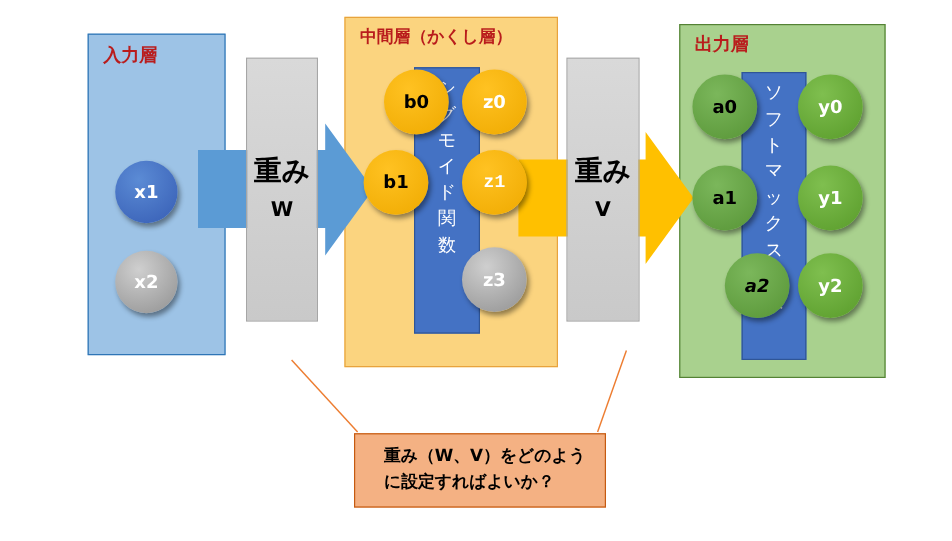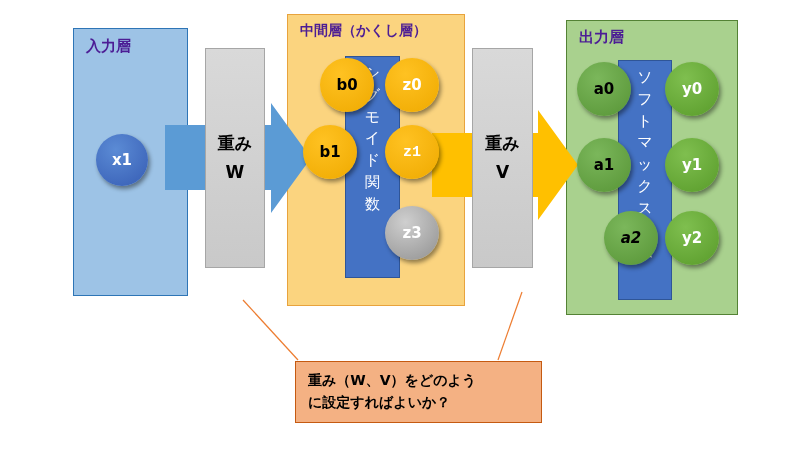--- a/index.html
+++ b/index.html
@@ -21,21 +21,21 @@
     height: 451px;
   }
   .panel {
     position: absolute;
     box-sizing: border-box;
   }
   .panel-title {
     position: absolute;
     font-weight: bold;
     font-size: 15px;
-    color: #4c1d95;
+    color: #b91c1c;
     white-space: nowrap;
     font-family: Liberation Serif, serif;
   }
   
   #panel-input {
     left: 73px; top: 28px; width: 115px; height: 268px;
     background: #9DC3E6;
     border: 1px solid #2E75B6;
   }
   #panel-input .panel-title { left: 12px; top: 8px; }
@@ -62,21 +62,21 @@
     background: linear-gradient(to bottom, #D9D9D9, #C9C9C9);
     border: 1px solid #A6A6A6;
     box-sizing: border-box;
     z-index: 6;
     display: flex;
     flex-direction: column;
     align-items: center;
     justify-content: center;
   }
   .weight-box .wline1 {
-    font-size: 17px;
+    font-size: 23px;
     font-weight: bold;
     color: #000;
     line-height: 1.1;
     margin-bottom: 10px;
   }
   .weight-box .wline2 {
     font-size: 17px;
     font-weight: bold;
     color: #000;
     line-height: 1.1;
@@ -143,26 +143,26 @@
     color: #000000;
   }
   .node-green-light {
     background: radial-gradient(circle at 38% 30%, #7FBF4F, #60A231 80%);
     color: #ffffff;
   }
 
   
   #callout {
     position: absolute;
-    left: 295px; top: 361px; width: 247px; height: 62px;
+    left: 295px; top: 361px; width: 210px; height: 62px;
     background: #F4B183;
     border: 1px solid #C55A11;
     box-sizing: border-box;
     z-index: 8;
-    padding: 8px 10px 0 12px;
+    padding: 8px 10px 0 24px;
     font-size: 14px;
     font-weight: bold;
     color: #000;
     line-height: 1.55;
   }
   #callout span { display: block; }
 </style>
 </head>
 <body>
 
@@ -176,20 +176,23 @@
 
     <line x1="298" y1="360" x2="243" y2="300" stroke="#ED7D31" stroke-width="1.2"></line>
     <line x1="498" y1="360" x2="522" y2="292" stroke="#ED7D31" stroke-width="1.2"></line>
   </svg>
 
   <div class="panel" id="panel-input">
     <div class="panel-title">入力層</div>
   </div>
   <div class="node node-blue" style="left:96px; top:134px; width:52px; height:52px; z-index:7;">
     <span>x1</span>
+  </div>
+  <div class="node node-gray" style="left:96px; top:209px; width:52px; height:52px; z-index:7;">
+    <span>x2</span>
   </div>
 
   <div class="weight-box" id="weight-w">
     <div class="wline1">重み</div>
     <div class="wline2">W</div>
   </div>
 
   <div class="panel" id="panel-hidden">
     <div class="panel-title">中間層（かくし層）</div>
   </div>

